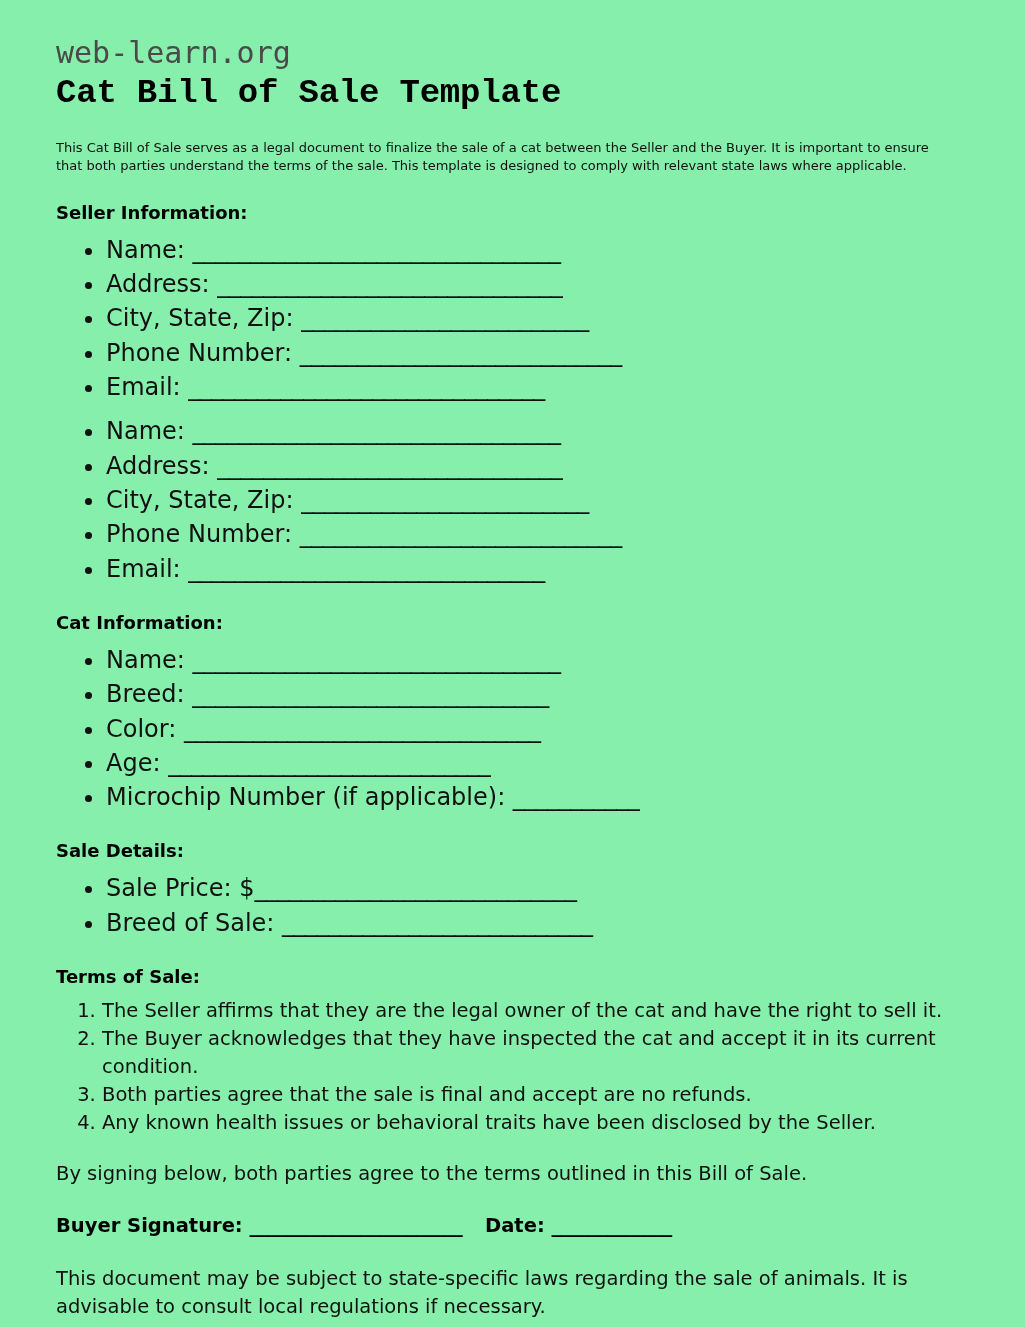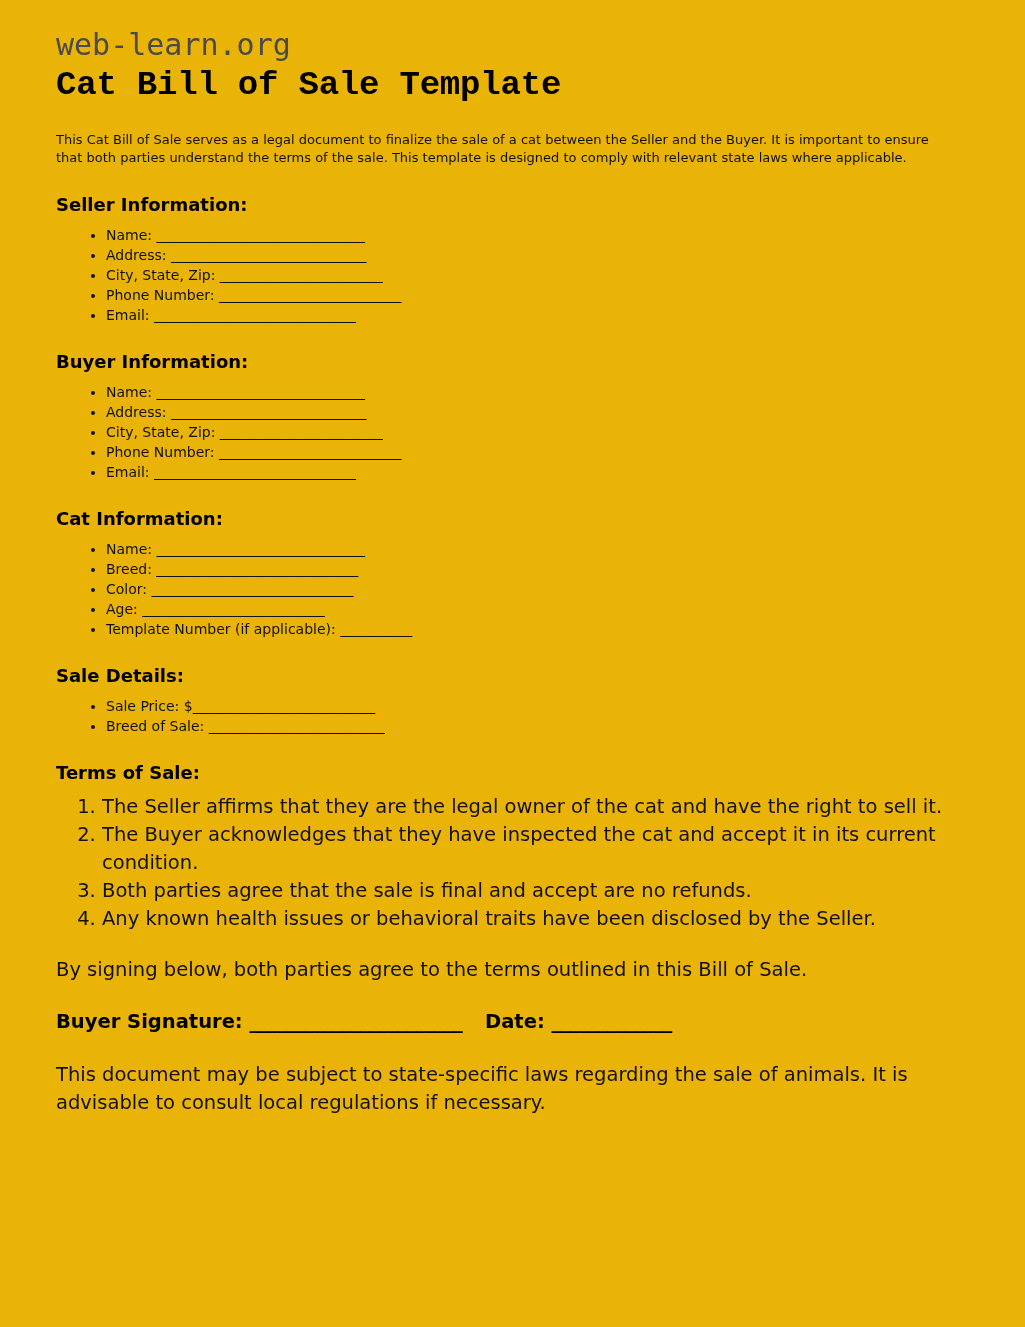--- a/index.html
+++ b/index.html
@@ -8,23 +8,23 @@
     background: #ffffff;
   }
   body {
     font-family: "DejaVu Sans", sans-serif;
     color: #000000;
   }
   .page {
     position: relative;
     width: 1025px;
     height: 1327px;
-    background: #eab308;
+    background: #86efac;
     box-sizing: border-box;
-    padding: 28px 60px 0 56px;
+    padding: 36px 60px 0 56px;
     overflow: hidden;
   }
   .site-logo {
     font-family: "DejaVu Sans Mono", monospace;
     font-size: 30px;
     font-weight: 400;
     color: #4a4a4a;
     letter-spacing: 0px;
     line-height: 1.15;
     margin: 0 0 0 -28px;
@@ -54,21 +54,21 @@
     color: #000000;
   }
   ul.fields, ol.terms {
     margin: 10px 0 0 0;
     padding-left: 50px;
   }
   ul.fields {
     list-style: disc;
   }
   ul.fields li {
-    font-size: 14px;
+    font-size: 24px;
     line-height: 1.43;
     color: #111111;
     margin: 0;
     padding: 0;
     white-space: nowrap;
   }
   ol.terms {
     list-style: decimal;
     padding-left: 46px;
   }
@@ -120,36 +120,35 @@
 
   <div class="section-head">Seller Information:</div>
   <ul class="fields">
     <li><span>Name:</span> <span class="blank">________________________________</span></li>
     <li><span>Address:</span> <span class="blank">______________________________</span></li>
     <li><span>City, State, Zip:</span> <span class="blank">_________________________</span></li>
     <li><span>Phone Number:</span> <span class="blank">____________________________</span></li>
     <li><span>Email:</span> <span class="blank">_______________________________</span></li>
   </ul>
 
-  <div class="section-head">Buyer Information:</div>
   <ul class="fields">
     <li><span>Name:</span> <span class="blank">________________________________</span></li>
     <li><span>Address:</span> <span class="blank">______________________________</span></li>
     <li><span>City, State, Zip:</span> <span class="blank">_________________________</span></li>
     <li><span>Phone Number:</span> <span class="blank">____________________________</span></li>
     <li><span>Email:</span> <span class="blank">_______________________________</span></li>
   </ul>
 
   <div class="section-head">Cat Information:</div>
   <ul class="fields">
     <li><span>Name:</span> <span class="blank">________________________________</span></li>
     <li><span>Breed:</span> <span class="blank">_______________________________</span></li>
     <li><span>Color:</span> <span class="blank">_______________________________</span></li>
     <li><span>Age:</span> <span class="blank">____________________________</span></li>
-    <li><span>Template Number (if applicable):</span> <span class="blank">___________</span></li>
+    <li><span>Microchip Number (if applicable):</span> <span class="blank">___________</span></li>
   </ul>
 
   <div class="section-head">Sale Details:</div>
   <ul class="fields">
     <li><span>Sale Price: $</span><span class="blank">____________________________</span></li>
     <li><span>Breed of Sale:</span> <span class="blank">___________________________</span></li>
   </ul>
 
   <div class="section-head">Terms of Sale:</div>
   <ol class="terms">

